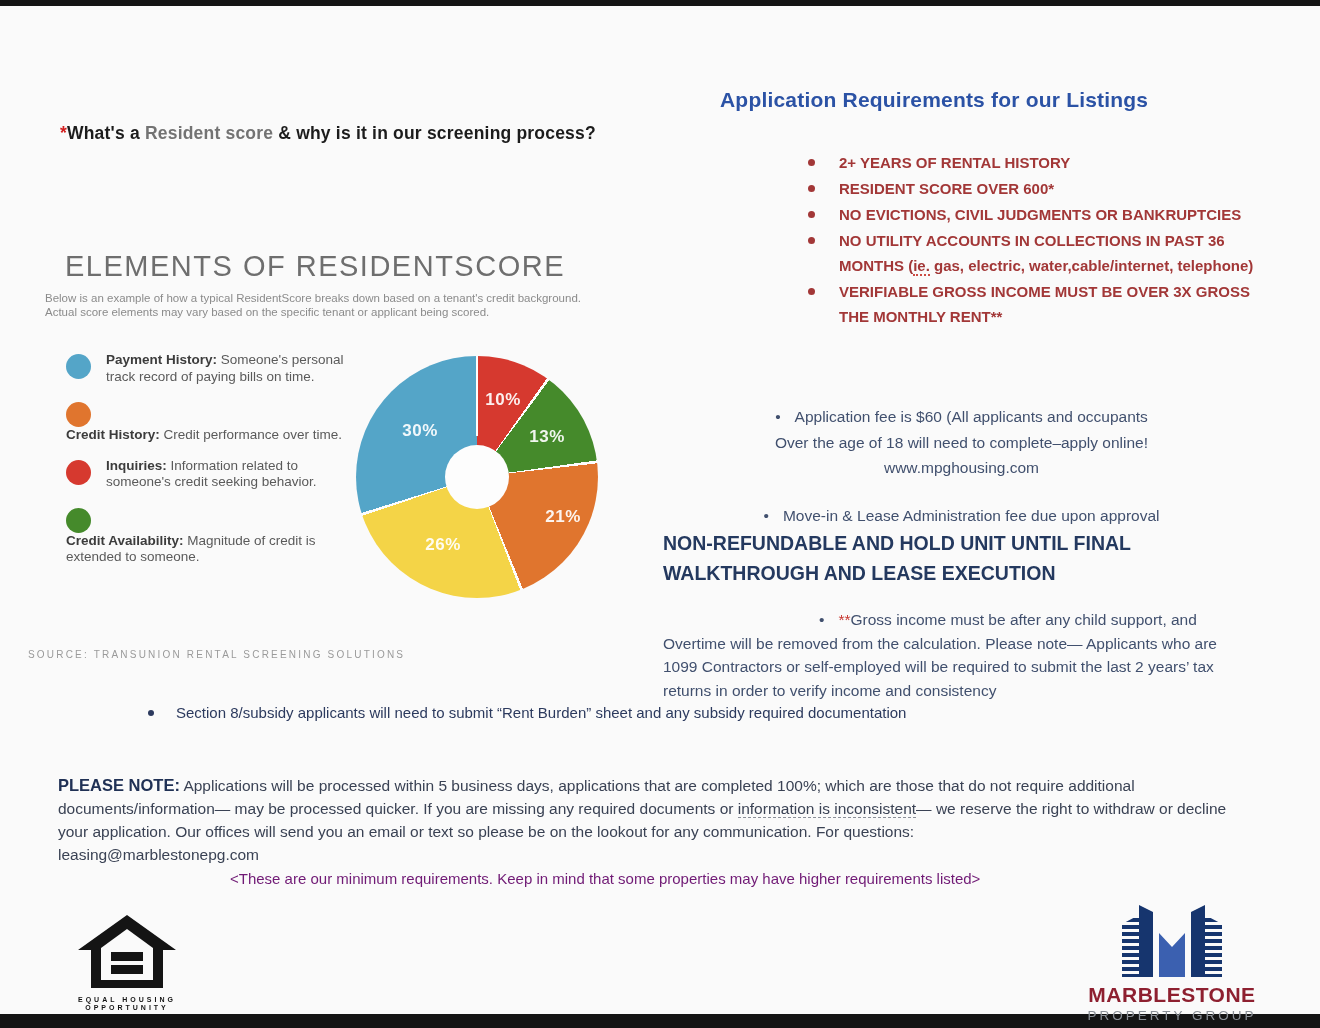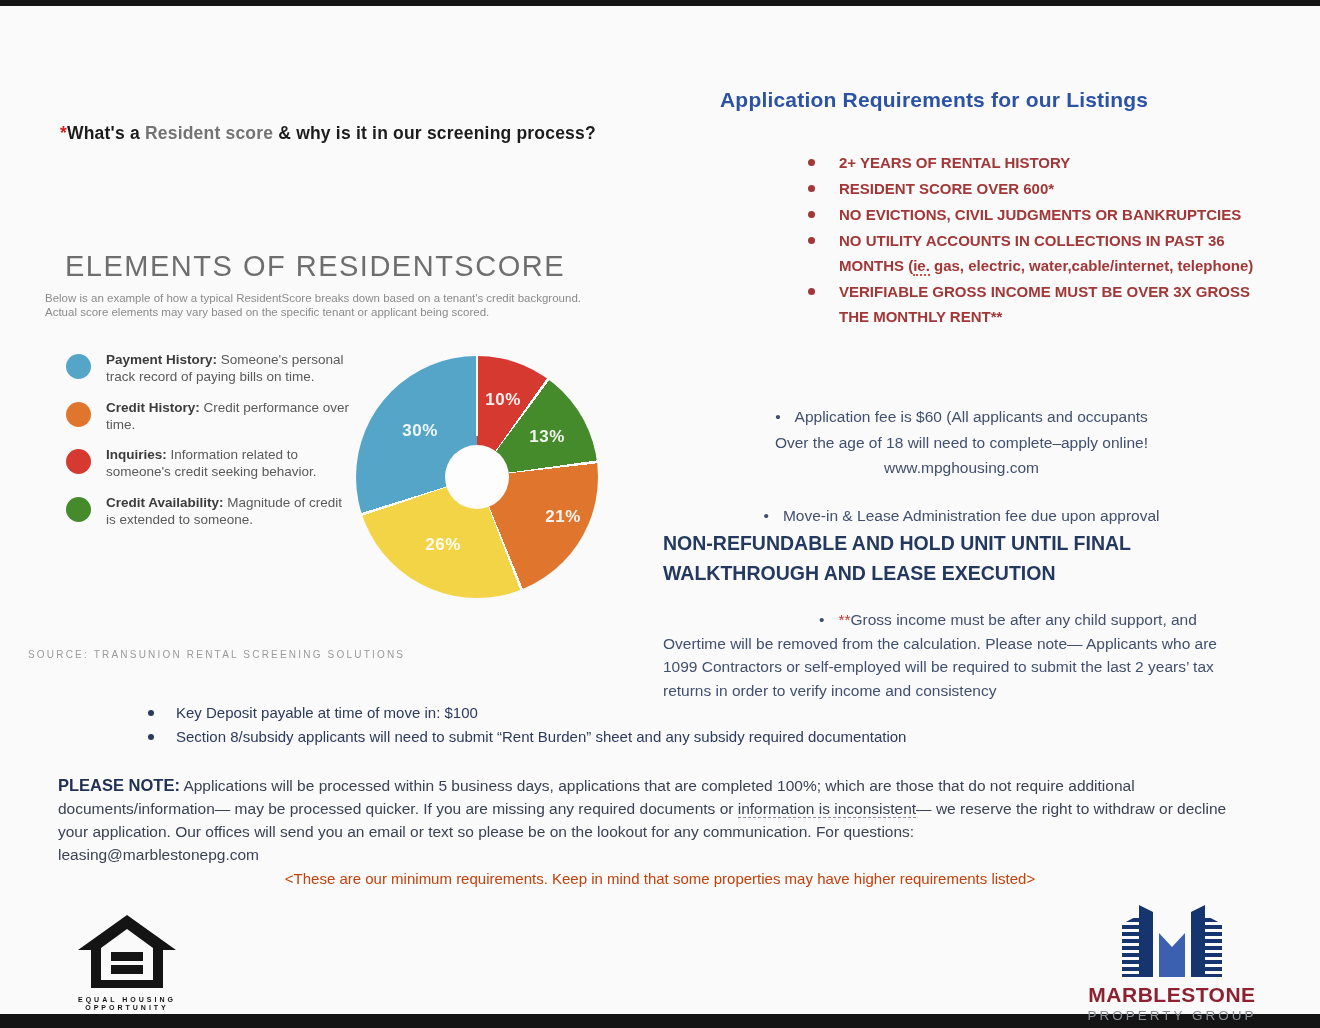--- a/index.html
+++ b/index.html
@@ -35,31 +35,31 @@
 
   
   .deposits { position:absolute; left:148px; top:701px; width:900px; }
   .dep-item { display:flex; color:#2c3a5e; font-size:15px; line-height:23.5px; }
   .dep-item .dot { width:6px; height:6px; border-radius:50%; background:#2c3a5e; margin:9px 22px 0 0; flex:none; }
 
   
   .please-note { position:absolute; left:58px; top:774px; width:1202px; font-size:15.5px; line-height:23px; color:#3a4254; }
   .please-note .label { font-weight:bold; color:#203155; font-size:16.5px; }
   .u-gray { border-bottom:1px dashed #8a8f99; }
-  .min-req { position:absolute; left:230px; top:870px; width:860px; text-align:center; font-size:15px; color:#c2410c; }
+  .min-req { position:absolute; left:230px; top:870px; width:860px; font-size:15px; color:#701a75; }
 
   
   .chart-title { position:absolute; left:50px; top:250px; width:530px; text-align:center; font-size:29px; font-weight:300; color:#6e6e6e; letter-spacing:1.5px; }
   .chart-sub { position:absolute; left:45px; top:291px; width:540px; text-align:left; font-size:11.5px; line-height:14px; color:#8b8b8b; }
   .legend { position:absolute; left:66px; top:352px; width:285px; }
   .legend-item { display:flex; margin-bottom:15px; }
   .legend-dot { width:25px; height:25px; border-radius:50%; margin:2px 15px 0 0; flex:none; }
   .legend-text { font-size:13.5px; line-height:16.5px; color:#5a5a5a; }
   .legend-text b { color:#3c3c3c; }
-  .lg-1 { margin-bottom:16px; } .lg-2 { margin-bottom:14px; }
+  .lg-1 { margin-bottom:16px; } .lg-2 { margin-bottom:14px;flex-direction:column; }
 
   .pie-wrap { position:absolute; left:356px; top:356px; width:242px; height:242px; }
   .pie { width:242px; height:242px; border-radius:50%; position:relative; }
   .pie-hole { position:absolute; left:89px; top:89px; width:64px; height:64px; border-radius:50%; background:#fdfdfd; }
   .pie-label { position:absolute; transform:translate(-50%,-50%); font-size:17px; font-weight:bold; color:rgba(255,255,255,.92); letter-spacing:.5px; }
   .pl-0 { left:64px;  top:75px; }
   .pl-1 { left:87px;  top:189px;text-align:center; }
   .pl-2 { left:189px; top:161px;margin-left:18px; }
   .pl-3 { left:191px; top:81px; }
   .pl-4 { left:147px; top:44px; }
@@ -116,24 +116,20 @@
   <div class="fee-line fee-movein">
     <span class="fee-bullet">•</span><span>Move-in &amp; Lease Administration fee due upon approval</span>
   </div>
   <div class="fee-nonref">NON-REFUNDABLE AND HOLD UNIT UNTIL FINAL WALKTHROUGH AND LEASE EXECUTION</div>
   <div class="fee-gross">
     <span class="fee-bullet">•</span><span class="stars">**</span><span>Gross income must be after any child support, and Overtime will be removed from the calculation.  Please note— Applicants who are 1099 Contractors or self-employed will be required to submit the last 2 years’ tax returns in order to verify income and consistency</span>
   </div>
 </div>
 
 <div class="deposits">
-  <div class="dep-item">
-      <span class="dot"></span>
-      <span>Key Deposit payable at time of move in: $100</span>
-    </div>
   <div class="dep-item">
       <span class="dot"></span>
       <span>Section 8/subsidy applicants will need to submit “Rent Burden” sheet and any subsidy required documentation</span>
     </div>
 </div>
 
 <div class="please-note">
   <span class="label">PLEASE NOTE:</span><span> Applications will be processed within 5 business days, applications that are completed 100%;  which are those that do not require additional documents/information— may be processed quicker.  If you are missing any required documents or </span><span class="u-gray">information is inconsistent</span><span>— we reserve the right to withdraw or decline your application.  Our offices will send you an email or text so please be on the lookout for any communication.  For questions:</span><br>
   <span>leasing@marblestonepg.com</span>
 </div>

